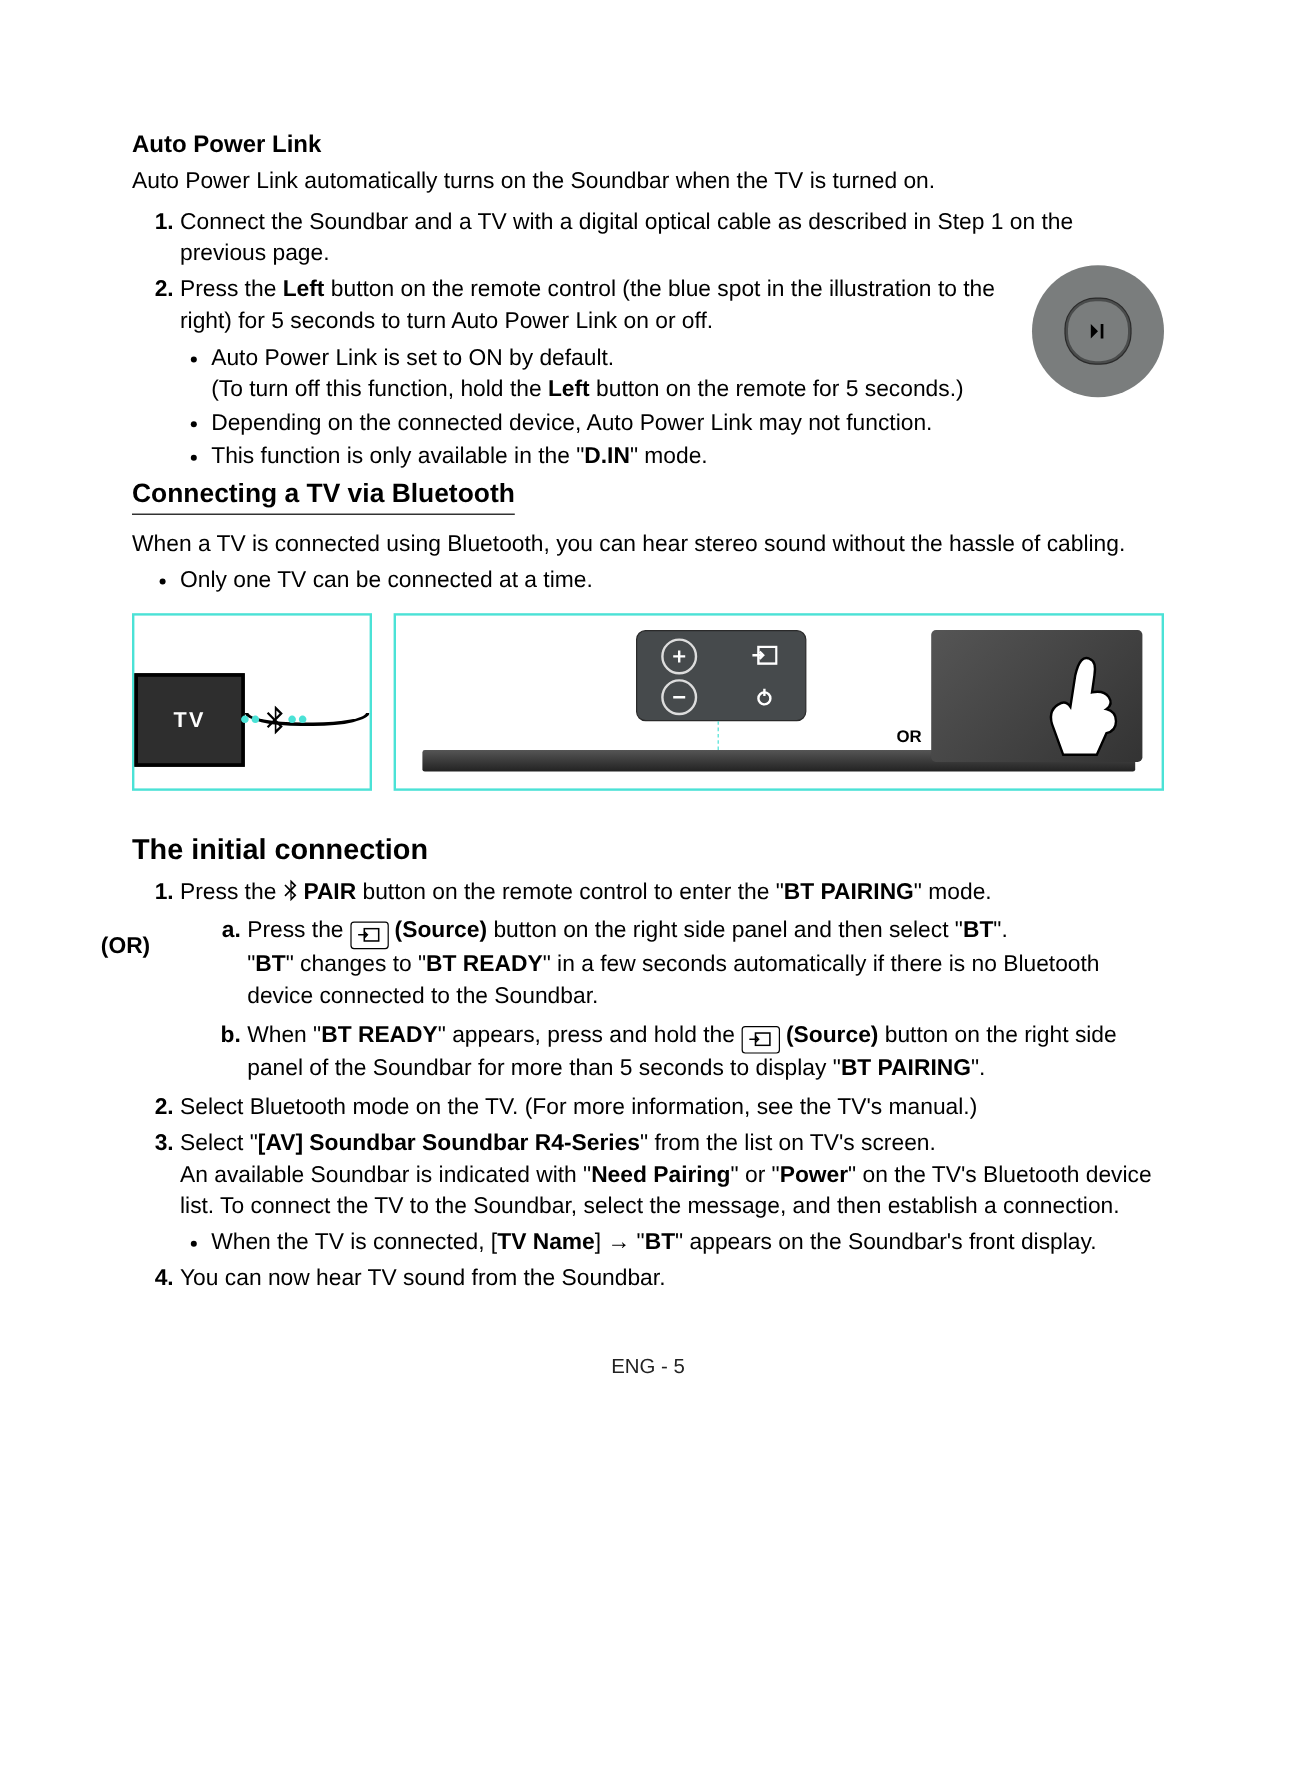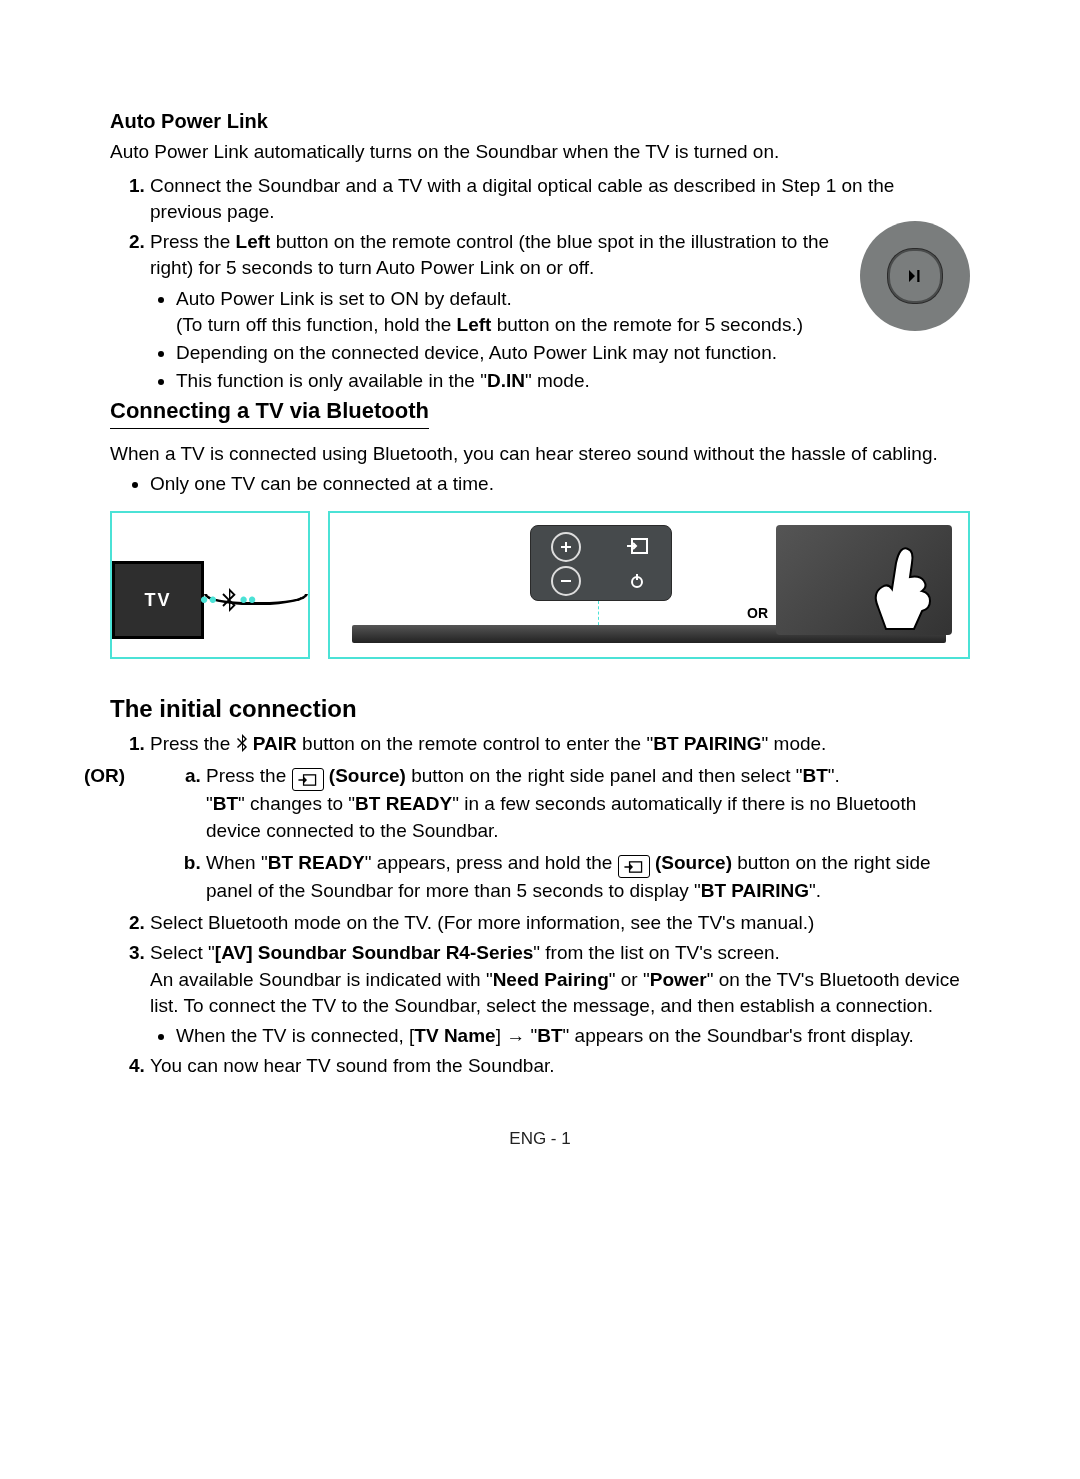--- a/index.html
+++ b/index.html
@@ -211,21 +211,21 @@
   }
   .subhead-initial {
     font-weight: bold;
     font-size: 24px;
     margin: 0 0 8px 0;
   }
   .or-inline {
     font-weight: bold;
     position: absolute;
     left: -66px;
-    top: 0;
+    top: 13px;
     font-size: 19px;
   }
   .sub-ol {
     list-style-type: lower-alpha;
     margin: 4px 0 0 0;
     padding-left: 56px;
     position: relative;
   }
   .sub-ol > li {
     font-size: 19px;
@@ -376,14 +376,14 @@
       <span>An available Soundbar is indicated with "</span><strong>Need Pairing</strong><span>" or "</span><strong>Power</strong><span>" on the TV's Bluetooth device list. To connect the TV to the Soundbar, select the message, and then establish a connection.</span>
       <ul class="bullet-list">
         <li>
           <span>When the TV is connected, [</span><strong>TV Name</strong><span>] → "</span><strong>BT</strong><span>" appears on the Soundbar's front display.</span>
         </li>
       </ul>
     </li>
     <li>You can now hear TV sound from the Soundbar.</li>
   </ol>
 
-  <div class="page-num">ENG - 1</div>
+  <div class="page-num">ENG - 5</div>
 </div>
 
 </body></html>

